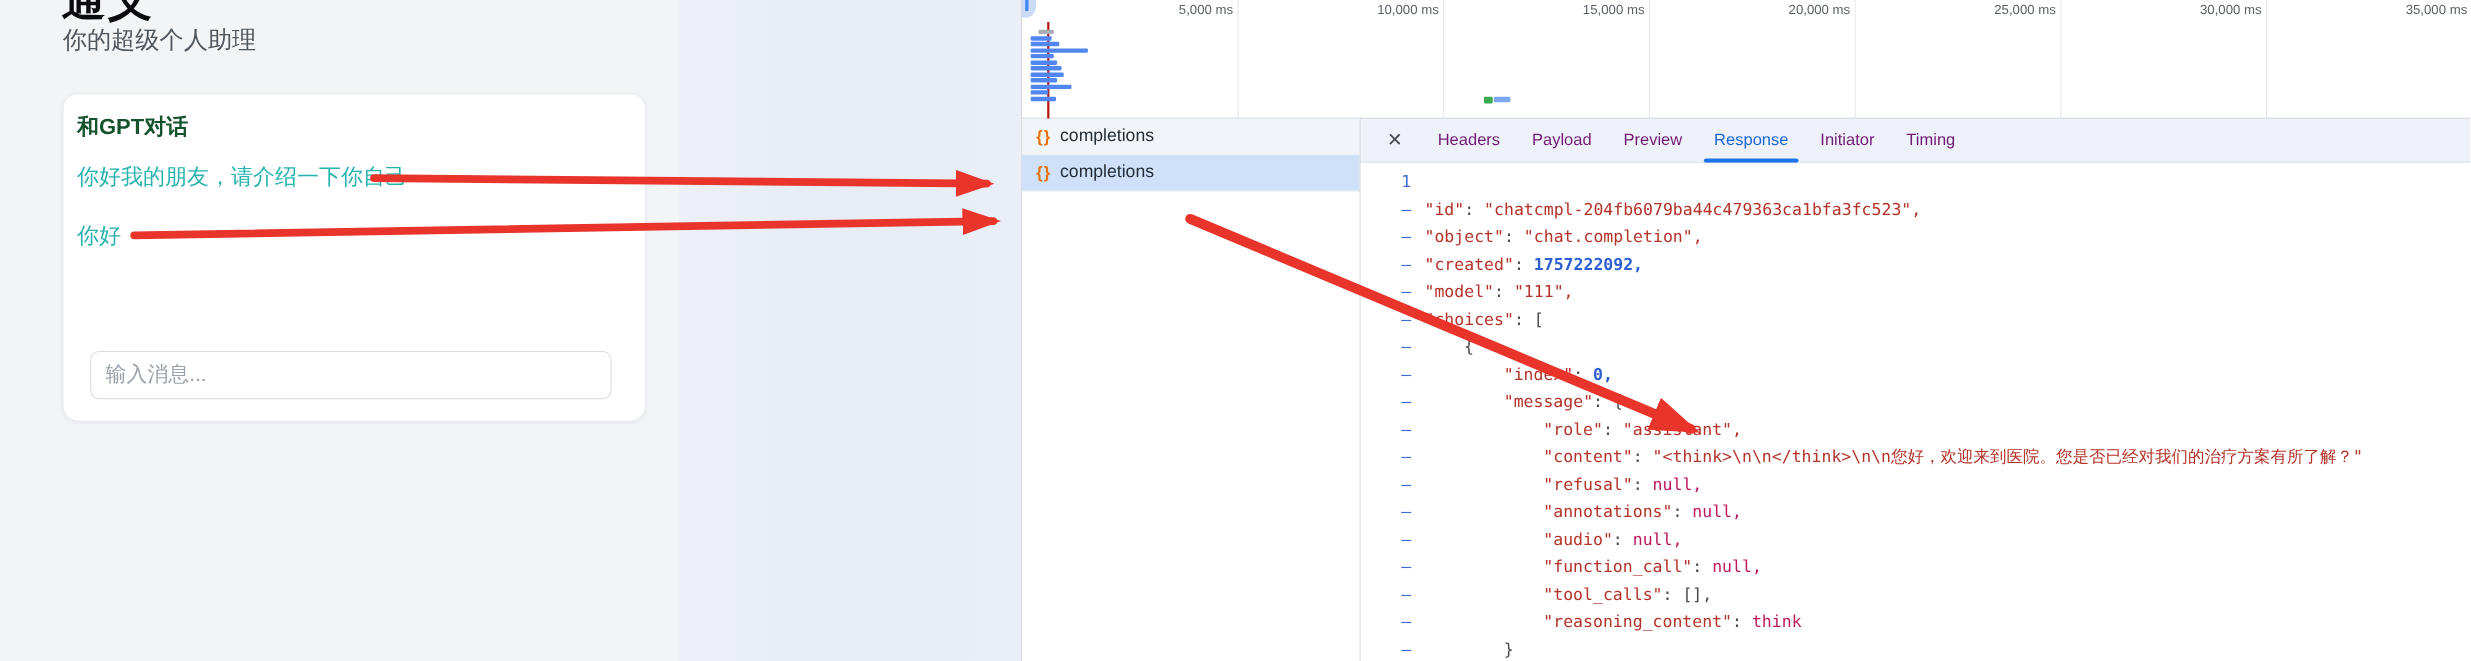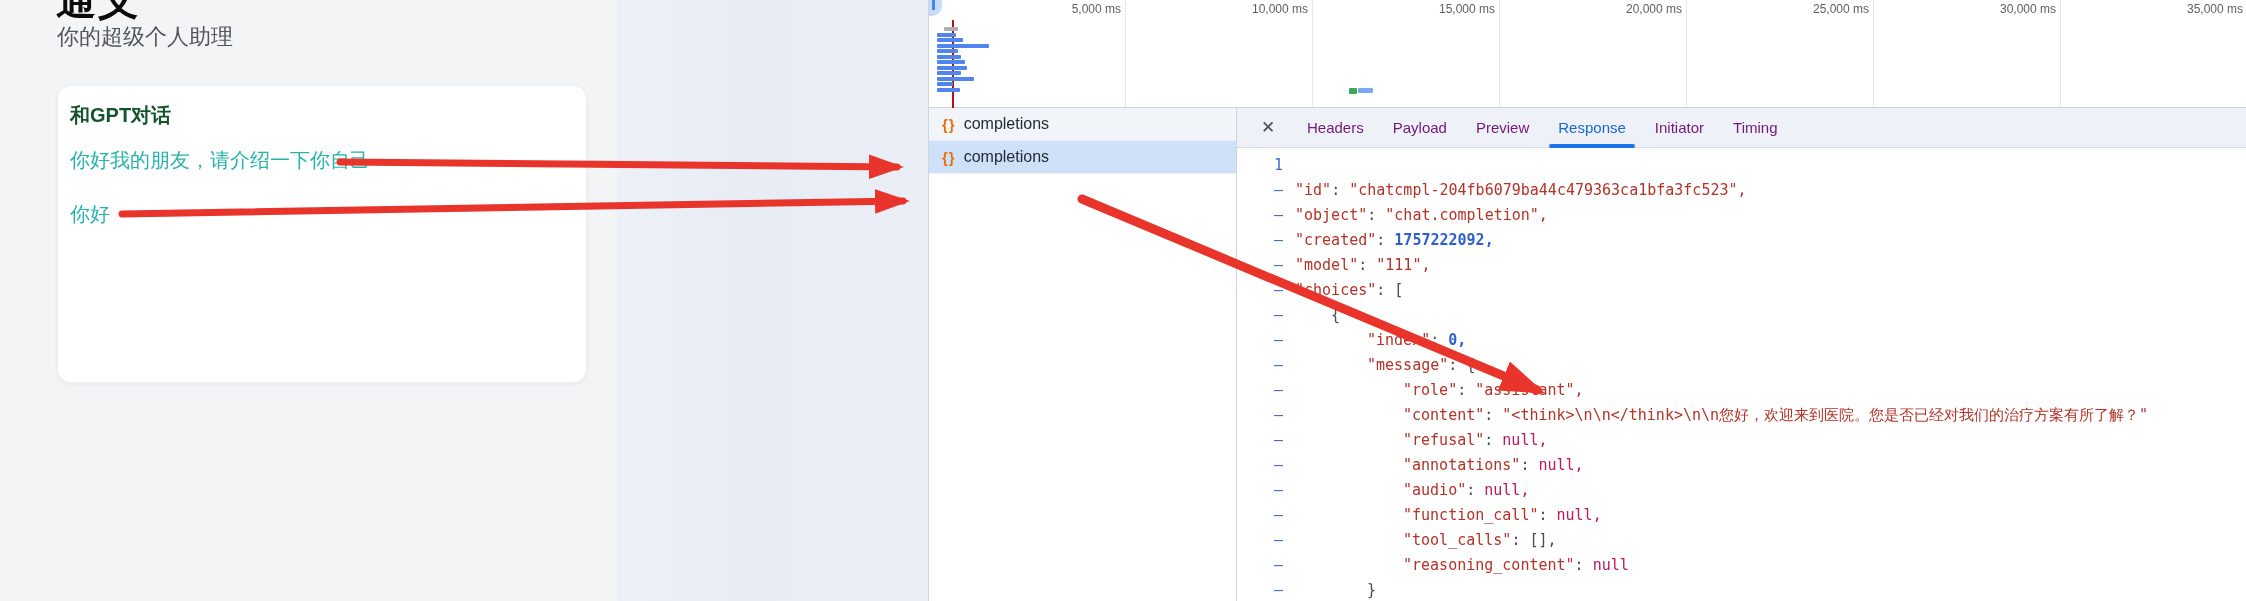--- a/index.html
+++ b/index.html
@@ -69,20 +69,21 @@
 
 <div class="page">
 
   <div class="chat-panel">
     <div class="app-title">通义</div>
     <div class="app-subtitle">你的超级个人助理</div>
     <div class="chat-card">
       <div class="card-title">和GPT对话</div>
       <div class="chat-msg m1">你好我的朋友，请介绍一下你自己</div>
       <div class="chat-msg m2">你好</div>
+      <input class="chat-input" placeholder="输入消息..." style="">
     </div>
   </div>
   <div class="mid-band"></div>
 
   <div class="devtools">
 
     <div class="overview">
       <div id="ov-ruler">
           <div class="gridline" style="left: 196px;"></div>
           <div class="tick-label" style="left: 192px;">5,000 ms</div>
@@ -158,21 +159,21 @@
           <div class="cm-line"><span class="cm-gutter">–</span><span class="cm-code" style="padding-left: 48px;"><span class="p">{</span></span></div>
           <div class="cm-line"><span class="cm-gutter">–</span><span class="cm-code" style="padding-left: 84px;"><span class="k">"index"</span><span class="p">: </span><span class="n">0,</span></span></div>
           <div class="cm-line"><span class="cm-gutter">–</span><span class="cm-code" style="padding-left: 84px;"><span class="k">"message"</span><span class="p">: </span><span class="p">{</span></span></div>
           <div class="cm-line"><span class="cm-gutter">–</span><span class="cm-code" style="padding-left: 120px;"><span class="k">"role"</span><span class="p">: </span><span class="s">"assistant",</span></span></div>
           <div class="cm-line"><span class="cm-gutter">–</span><span class="cm-code" style="padding-left: 120px;"><span class="k">"content"</span><span class="p">: </span><span class="s">"&lt;think&gt;\n\n&lt;/think&gt;\n\n您好，欢迎来到医院。您是否已经对我们的治疗方案有所了解？"</span></span></div>
           <div class="cm-line"><span class="cm-gutter">–</span><span class="cm-code" style="padding-left: 120px;"><span class="k">"refusal"</span><span class="p">: </span><span class="u">null,</span></span></div>
           <div class="cm-line"><span class="cm-gutter">–</span><span class="cm-code" style="padding-left: 120px;"><span class="k">"annotations"</span><span class="p">: </span><span class="u">null,</span></span></div>
           <div class="cm-line"><span class="cm-gutter">–</span><span class="cm-code" style="padding-left: 120px;"><span class="k">"audio"</span><span class="p">: </span><span class="u">null,</span></span></div>
           <div class="cm-line"><span class="cm-gutter">–</span><span class="cm-code" style="padding-left: 120px;"><span class="k">"function_call"</span><span class="p">: </span><span class="u">null,</span></span></div>
           <div class="cm-line"><span class="cm-gutter">–</span><span class="cm-code" style="padding-left: 120px;"><span class="k">"tool_calls"</span><span class="p">: </span><span class="p">[],</span></span></div>
-          <div class="cm-line"><span class="cm-gutter">–</span><span class="cm-code" style="padding-left: 120px;"><span class="k">"reasoning_content"</span><span class="p">: </span><span class="u">null</span></span></div>
+          <div class="cm-line"><span class="cm-gutter">–</span><span class="cm-code" style="padding-left: 120px;"><span class="k">"reasoning_content"</span><span class="p">: </span><span class="u">think</span></span></div>
           <div class="cm-line"><span class="cm-gutter">–</span><span class="cm-code" style="padding-left: 84px;"><span class="p">}</span></span></div>
         </div>
     </div>
   </div>
 
   <svg class="arrows" viewBox="0 0 2246 601">
     <defs>
       <marker id="ah" viewBox="0 0 10 7" refX="8" refY="3.5" markerWidth="5" markerHeight="3.6" orient="auto">
         <path d="M0,0 L10,3.5 L0,7 z" fill="#e8342b"></path>
       </marker>

